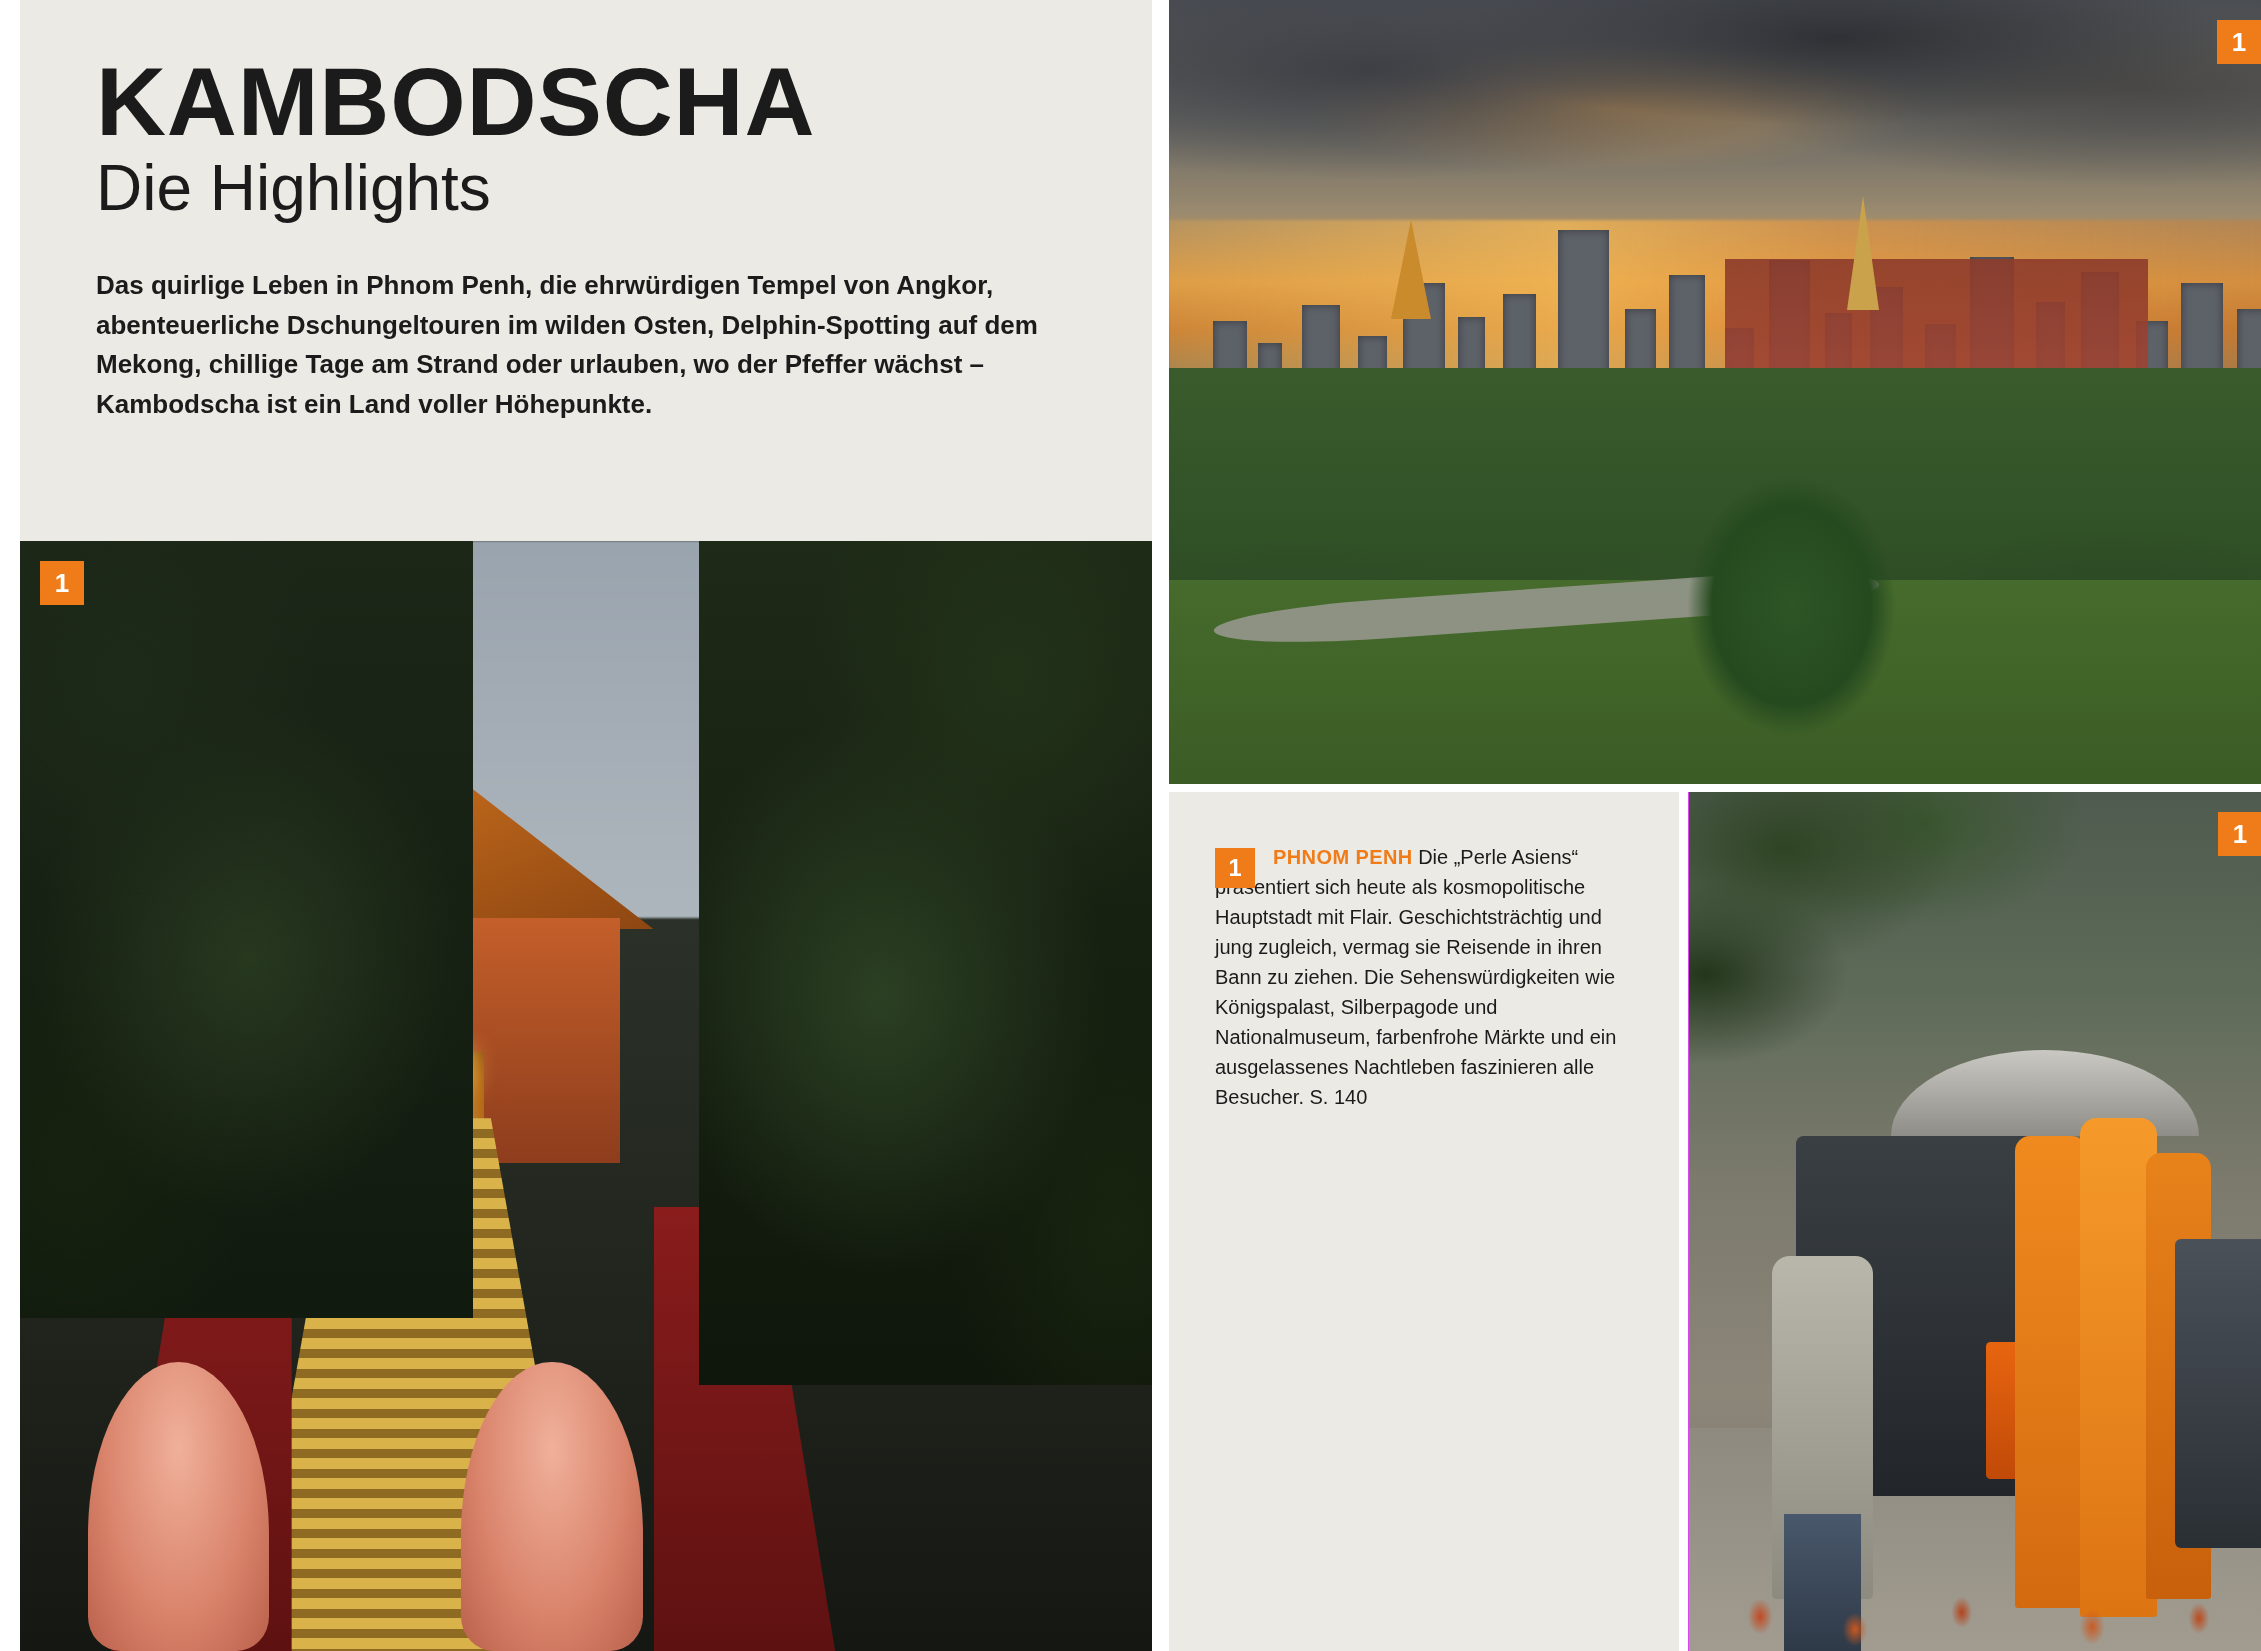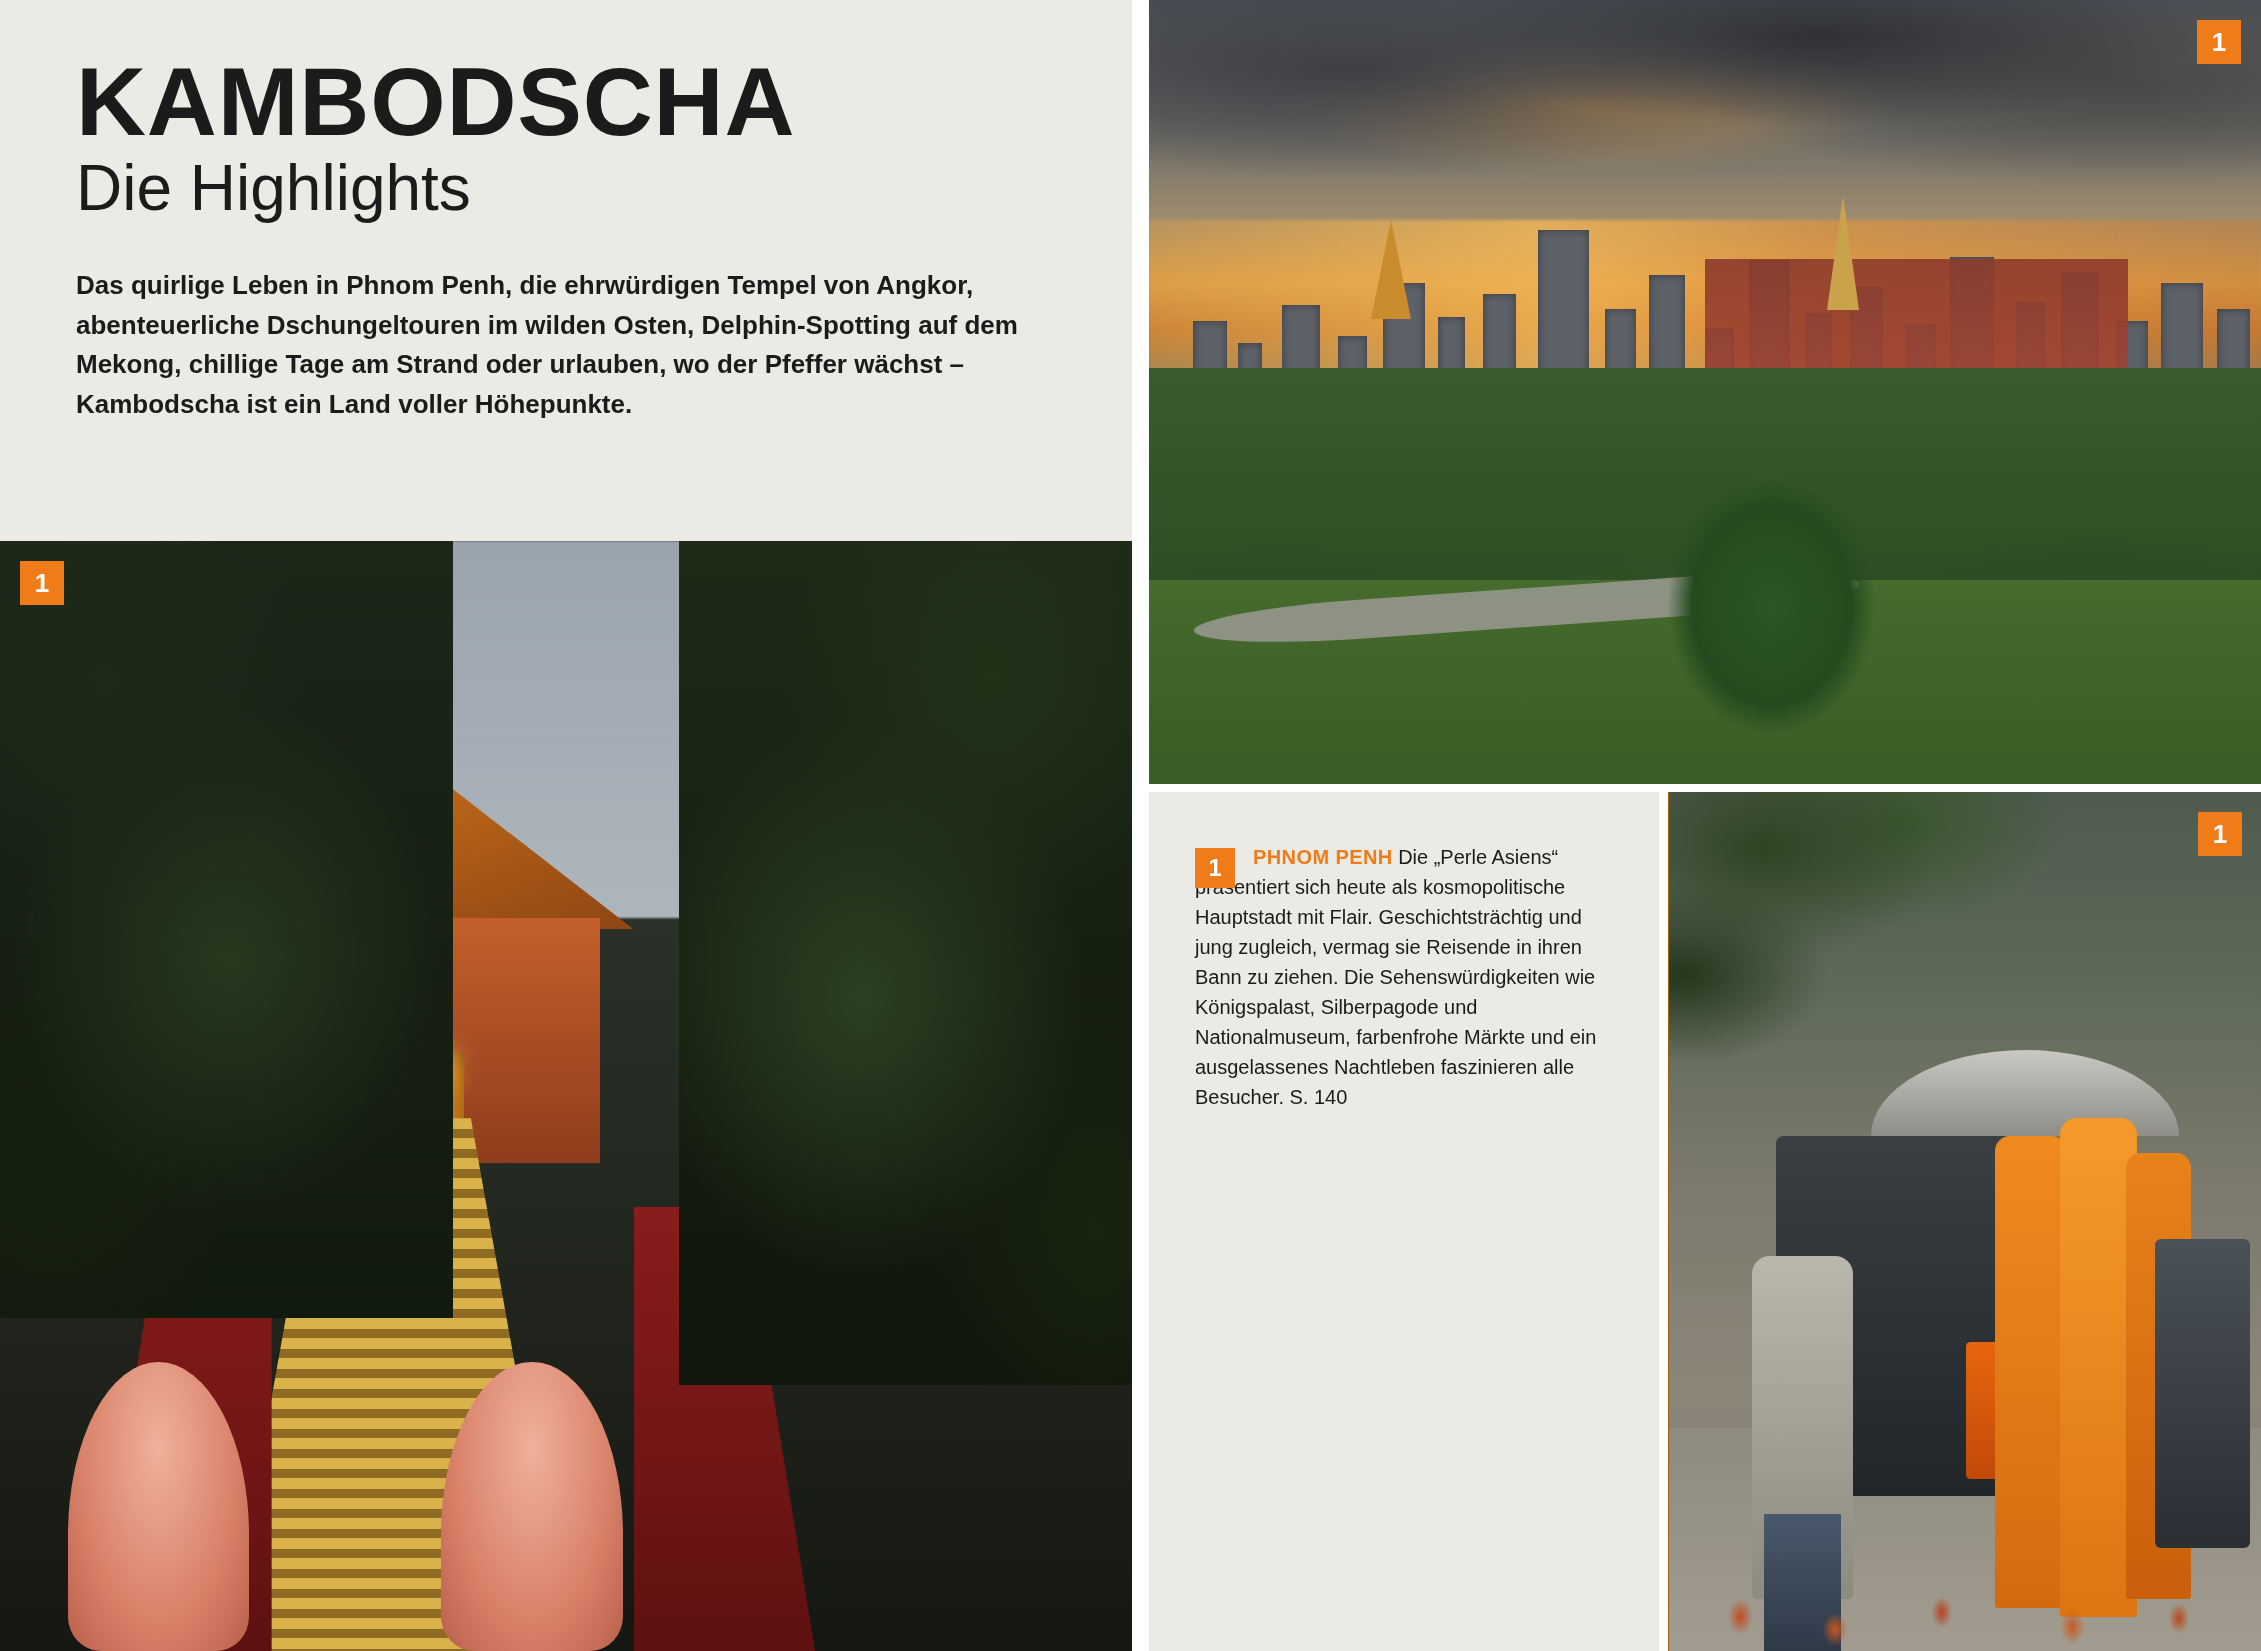--- a/index.html
+++ b/index.html
@@ -12,21 +12,22 @@
     width: 2261px;
     height: 1651px;
     font-family: "Liberation Sans", sans-serif;
     overflow: hidden;
     position: relative;
   }
 
   .page {
     position: absolute;
     inset: 0;
-    background: #a16207;
+    background: #d946ef;
+    margin-left: 20px;
   }
 
   
   .photo {
     position: absolute;
     overflow: hidden;
   }
 
   
   .badge {

